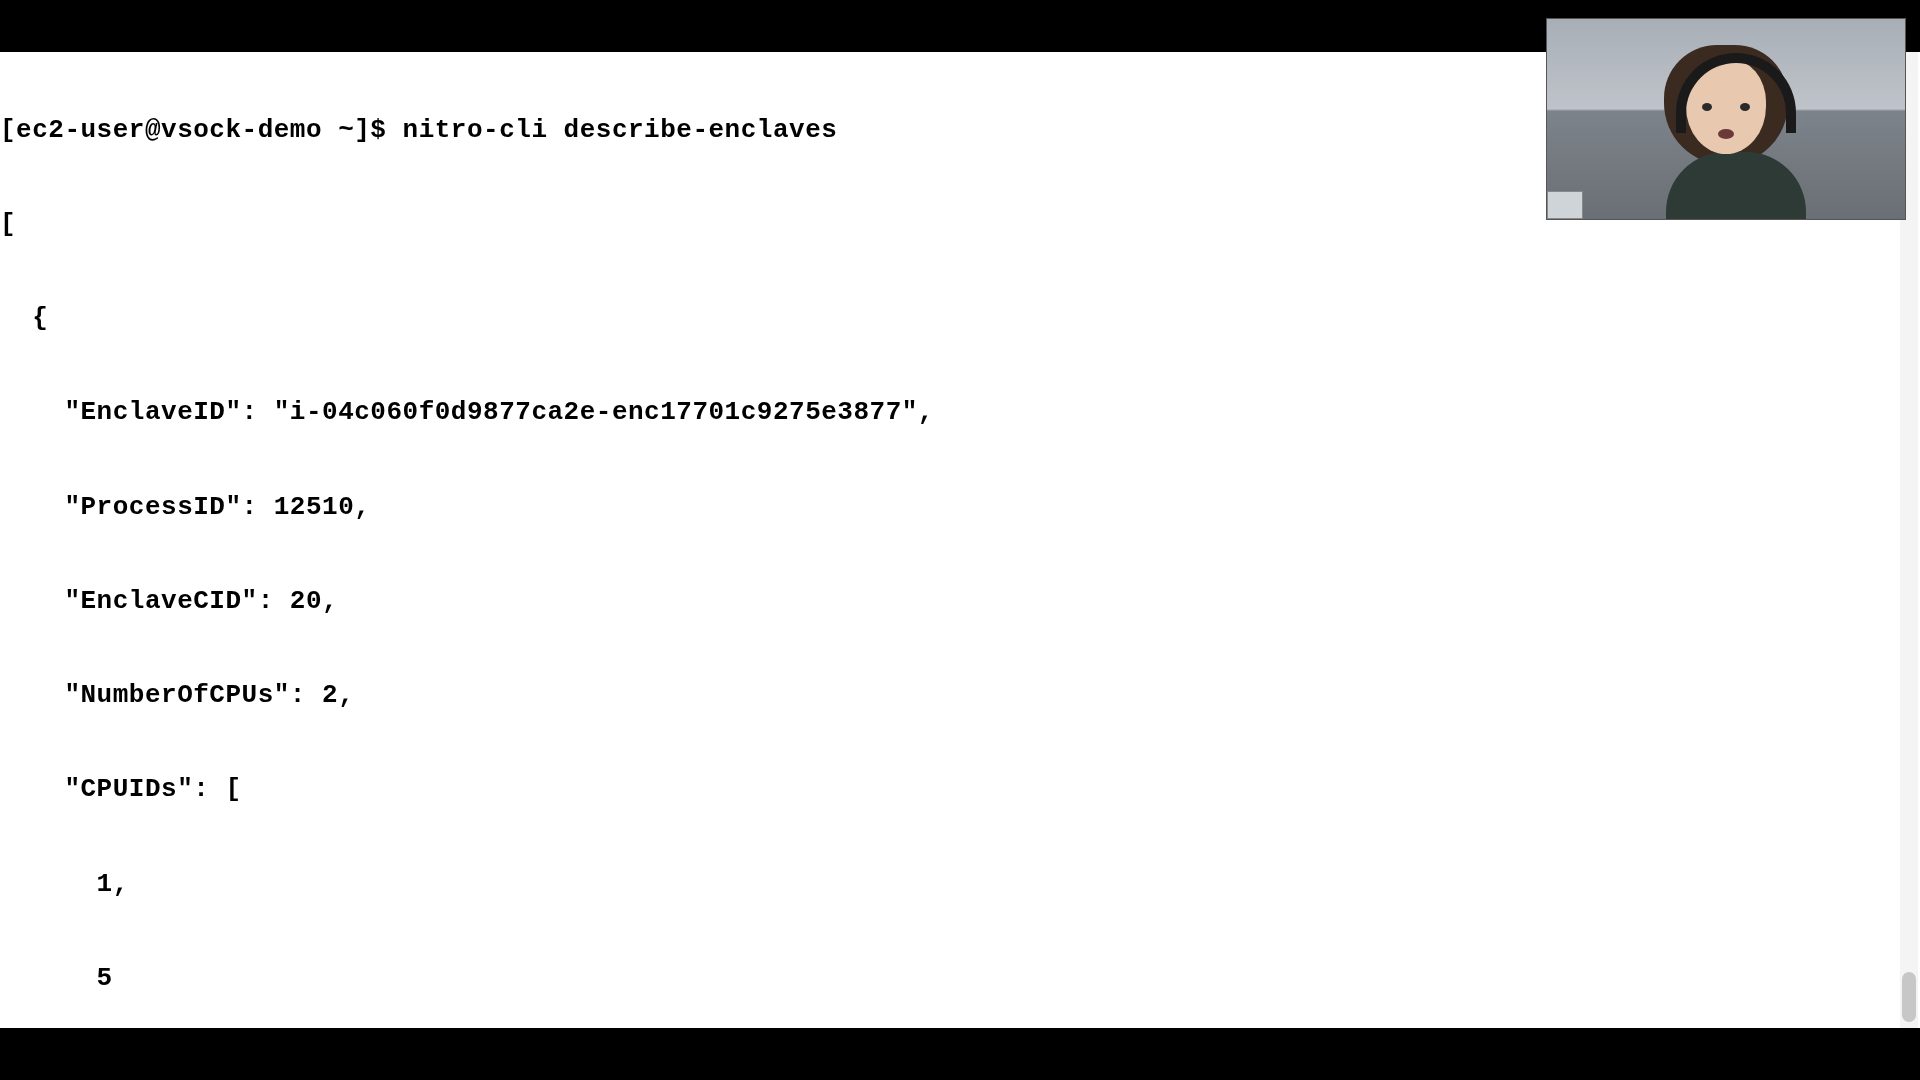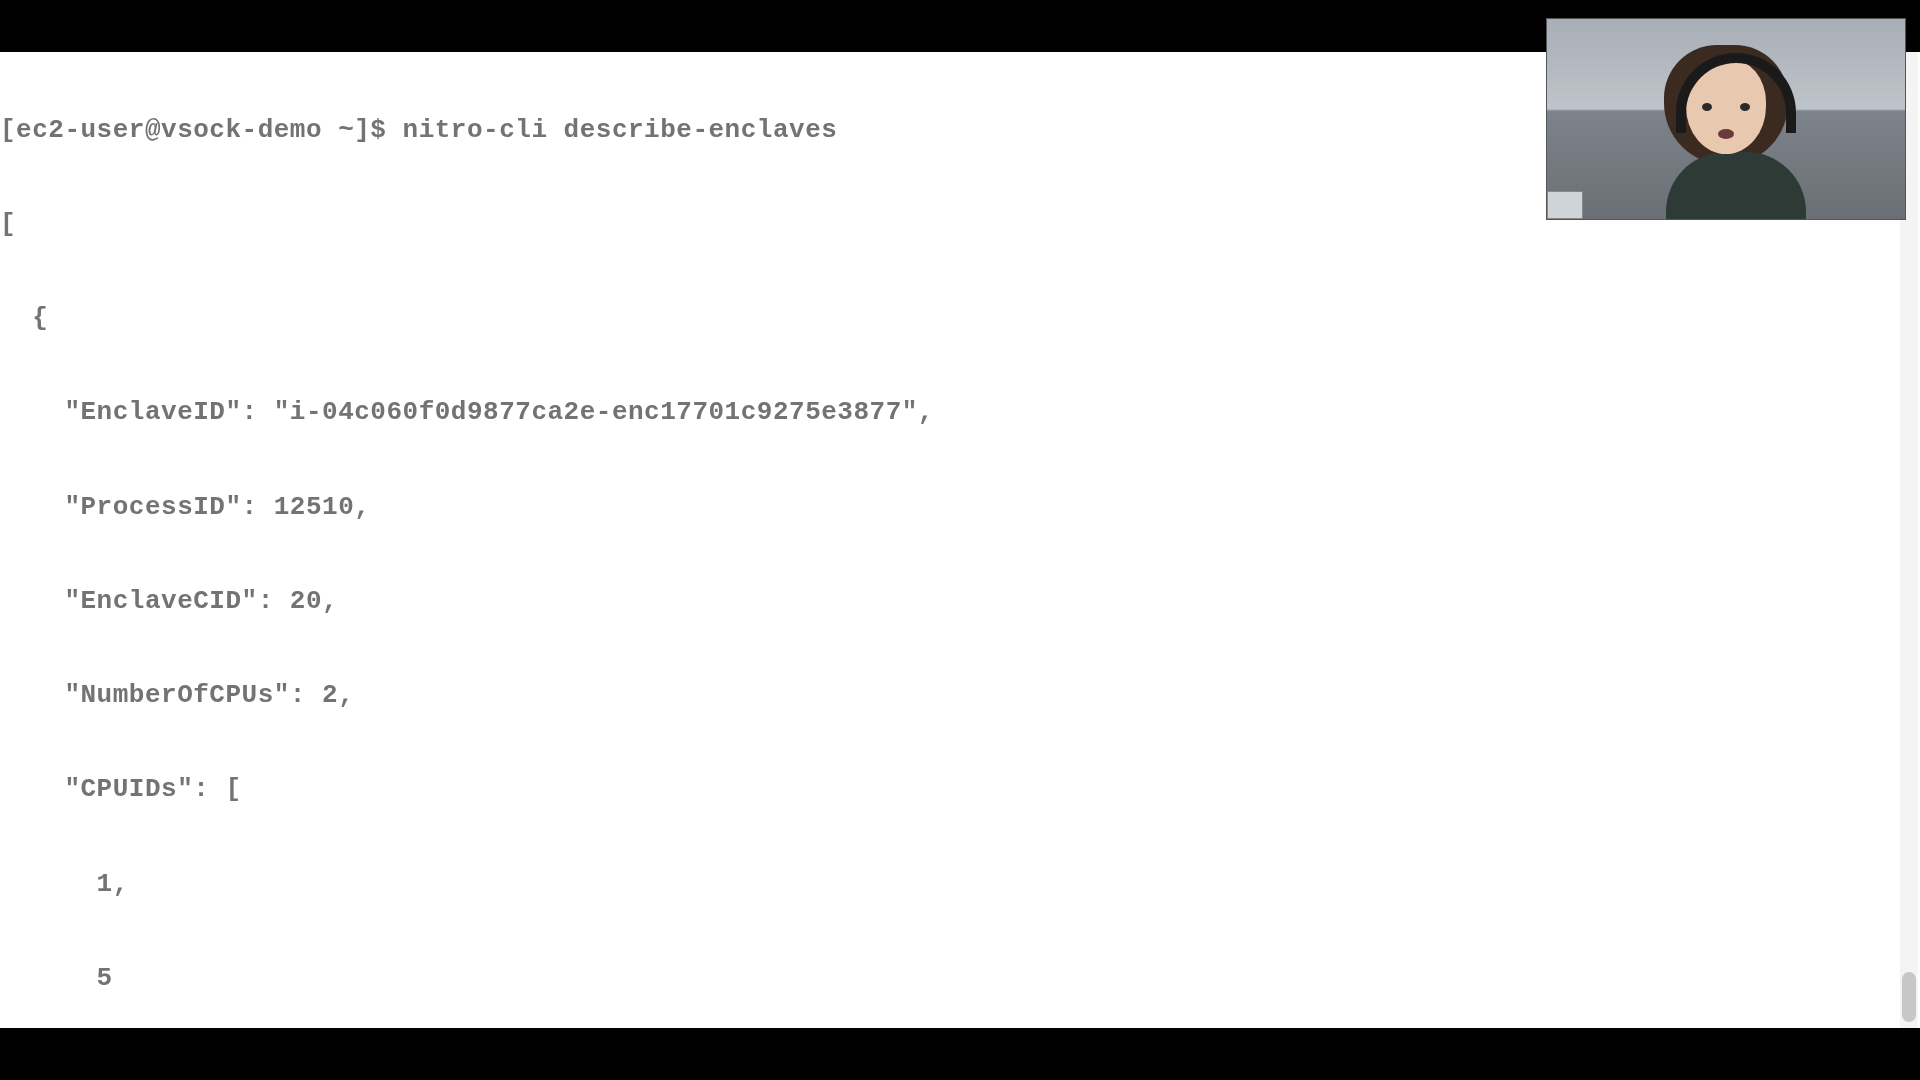--- a/index.html
+++ b/index.html
@@ -17,21 +17,21 @@
     height: 1080px;
     background: #000;
   }
   .terminal {
     position: absolute;
     left: 0;
     top: 52px;
     width: 1920px;
     height: 976px;
     background: #fff;
-    color: #737373;
+    color: #000000;
     font-size: 26px;
     line-height: 31.4px;
     white-space: pre;
     overflow: hidden;
     padding: 0;
     letter-spacing: 0.5px;
     font-weight: 600;
   }
   .terminal .row {
     padding-left: 0px;

